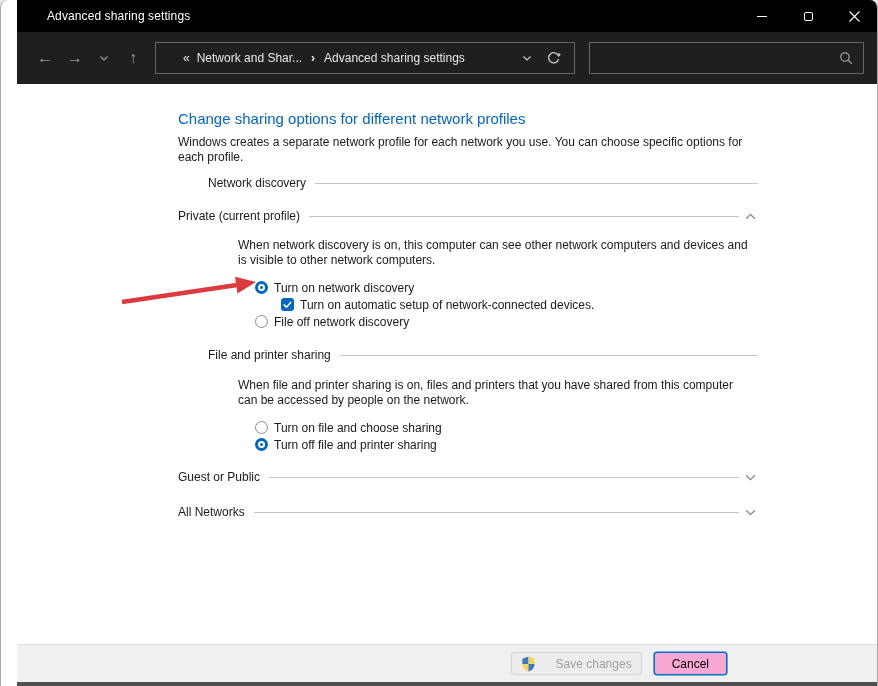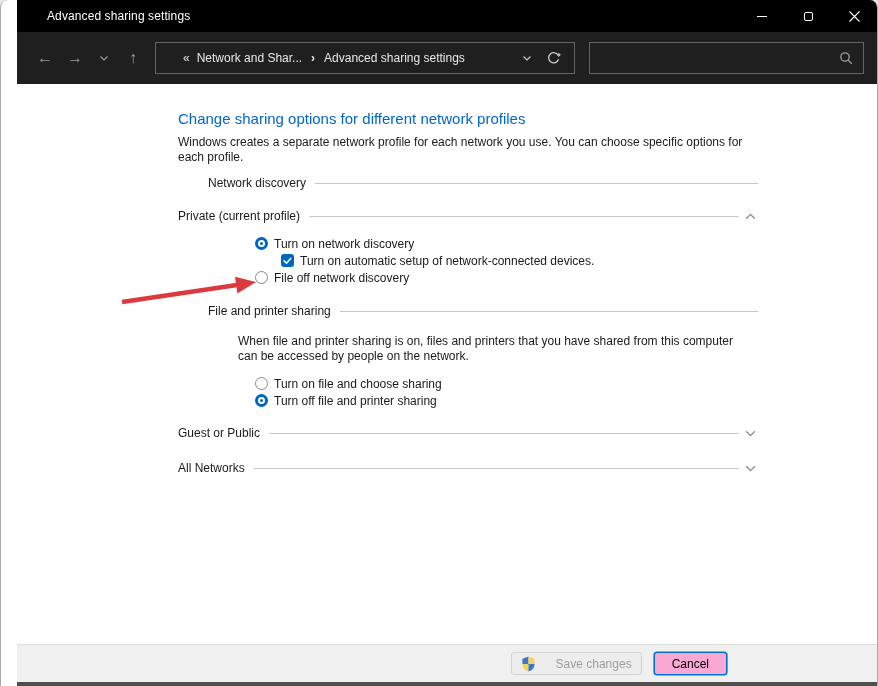--- a/index.html
+++ b/index.html
@@ -158,20 +158,21 @@
 
       <div class="sec-row row-private">
         <span class="sec-label">Private (current profile)</span>
         <span class="sec-line"></span>
         <span class="sec-chevron">
           <svg width="13" height="13" viewBox="0 0 12 12">
             <polyline points="2,8 6,4 10,8" fill="none" stroke="#8A8A8A" stroke-width="1.2"></polyline>
           </svg>
         </span>
       </div>
+      <p class="desc">When network discovery is on, this computer can see other network computers and devices and is visible to other network computers.</p>
 
       <div class="optgroup">
         <div class="opt-row">
           <span class="radio on"></span>
           <span>Turn on network discovery</span>
         </div>
         <div class="opt-row indent">
           <span class="checkbox">
             <svg width="11" height="11" viewBox="0 0 12 12">
               <polyline points="2.3,6.4 4.9,9 9.6,3.6" fill="none" stroke="#fff" stroke-width="1.6" stroke-linecap="round" stroke-linejoin="round"></polyline>

